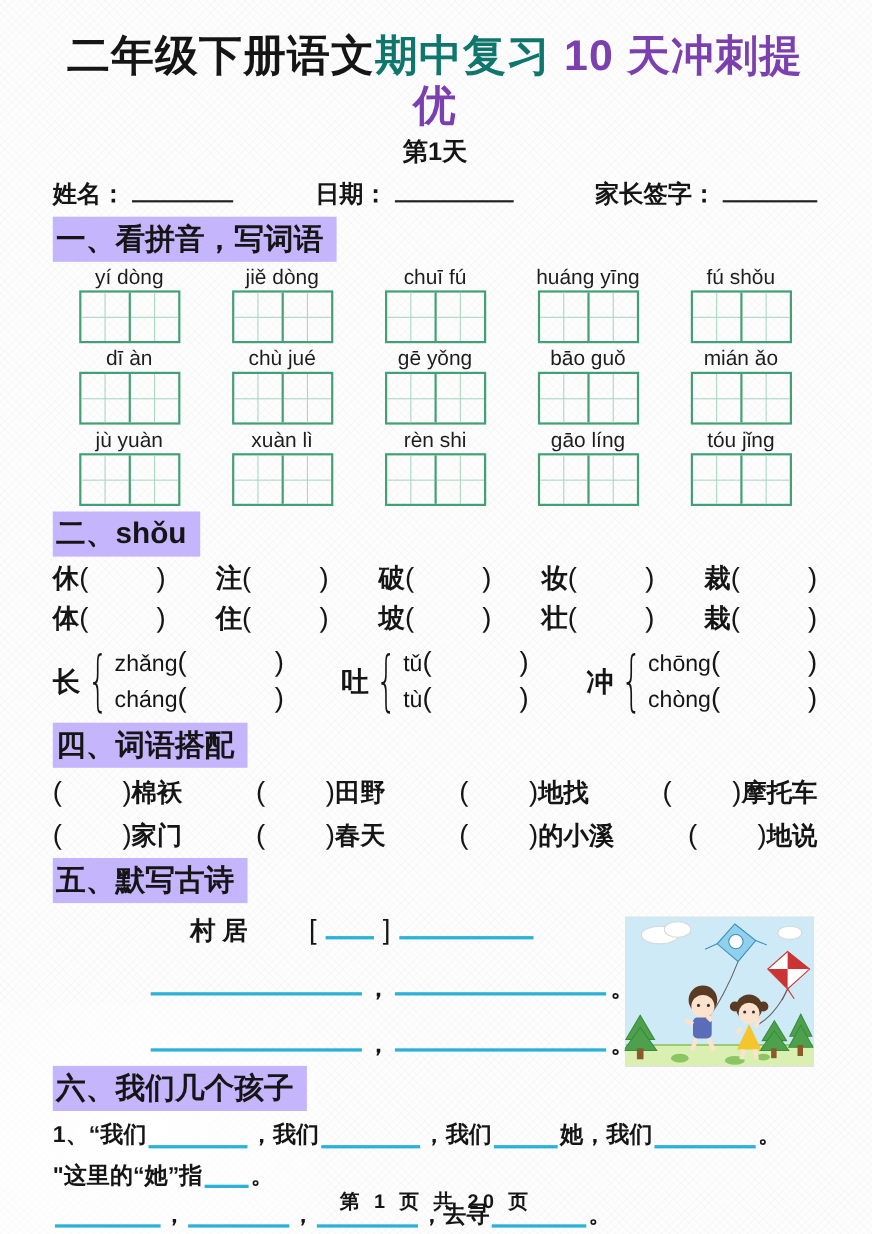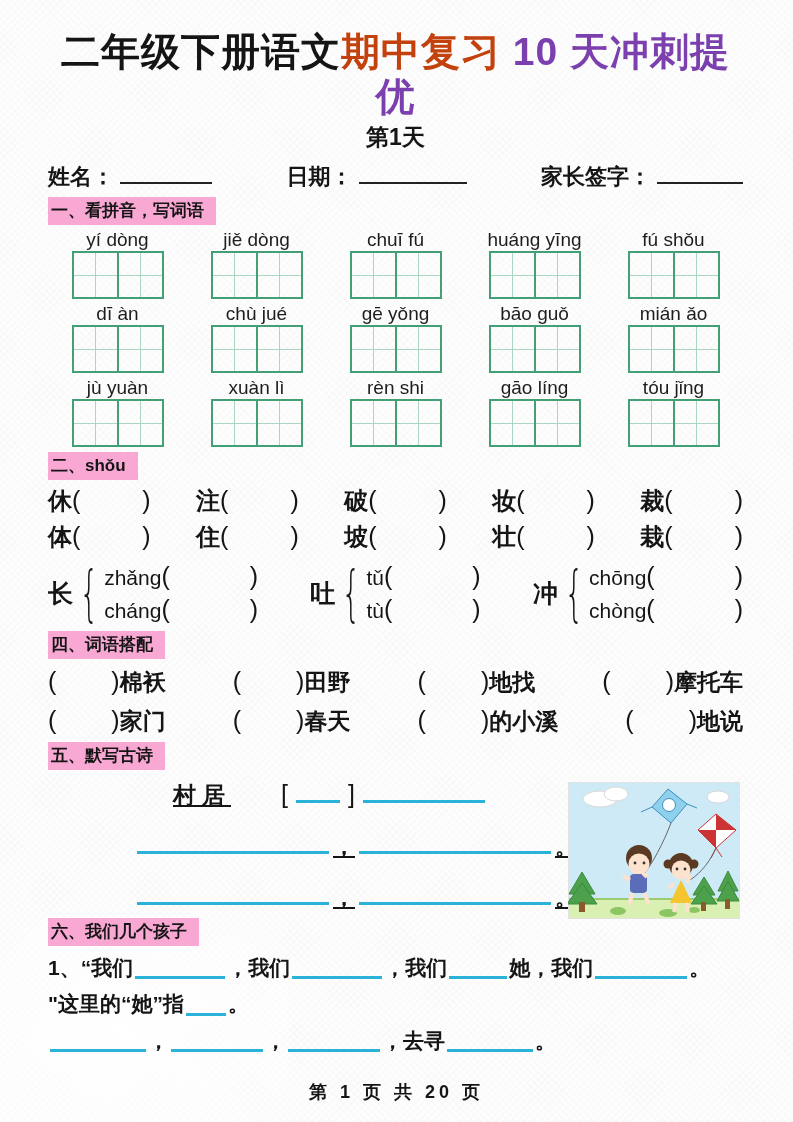--- a/index.html
+++ b/index.html
@@ -8,28 +8,28 @@
     font-family:"Liberation Sans",sans-serif;color:#151515;
     background-color:#fdfdfd;
     background-image:
       repeating-linear-gradient(45deg, rgba(0,0,0,0.016) 0 1px, transparent 1px 5px),
       repeating-linear-gradient(-45deg, rgba(0,0,0,0.016) 0 1px, transparent 1px 5px);
   }
   .glow{position:absolute;left:-50px;bottom:-30px;width:340px;height:240px;
     background:radial-gradient(ellipse,rgba(255,255,255,0.95),rgba(255,255,255,0));pointer-events:none;}
   .page{padding:0 50px 0 48px;position:relative;}
   .title{text-align:center;margin-top:30px;font-size:39px;font-weight:bold;letter-spacing:1px;line-height:1.15;}
-  .red{color:#c2410c;}
+  .red{color:#0f766e;}
   .purple{color:#7b3fae;}
   .day{text-align:center;font-size:23px;font-weight:bold;margin-top:2px;}
   .info{display:flex;justify-content:space-between;margin-top:9px;font-size:22px;font-weight:bold;align-items:flex-end;}
   .uline{display:inline-block;border-bottom:2px solid #222;height:20px;margin-left:6px;}
   .u90{width:92px}.u105{width:108px}.u85{width:86px}
   .sec-wrap{margin-top:5px;}
-  .sec-h{display:inline-block;background:#f9a8d4;font-size:17px;font-weight:bold;padding:2px 12px 3px 3px;}
+  .sec-h{display:inline-block;background:#c4b5fd;font-size:27px;font-weight:bold;padding:2px 12px 3px 3px;}
   
   .pinrow{display:flex;margin-top:3px;}
   .pincol{flex:1;display:flex;flex-direction:column;align-items:center;}
   .pinlabel{font-size:19px;height:23px;line-height:23px;color:#1d1d1d;}
   .wgrid{display:flex;width:88px;height:44px;border:2px solid #43a076;}
   .wcell{flex:1;position:relative;}
   .wcell + .wcell{border-left:2px solid #43a076;}
   .wcell::before{content:'';position:absolute;left:0;right:0;top:50%;border-top:1px solid #abd7c2;}
   .wcell::after{content:'';position:absolute;top:0;bottom:0;left:50%;border-left:1px solid #abd7c2;}
   
@@ -43,21 +43,21 @@
   .polyrow{display:flex;justify-content:space-between;margin-top:8px;align-items:center;}
   .poly{display:flex;align-items:center;}
   .polychar{font-size:25px;font-weight:bold;margin-right:1px;}
   .brace{font-size:60px;font-weight:100;transform:scaleX(0.5);line-height:0.9;margin:0 -4px;font-family:"DejaVu Sans",sans-serif;}
   .polycol{display:flex;flex-direction:column;}
   .polyline{font-size:21px;display:flex;align-items:baseline;height:33px;line-height:33px;}
   
   .s4row{display:flex;justify-content:space-between;font-size:23px;font-weight:bold;margin-top:6px;line-height:1.3;}
   .s4item{display:flex;align-items:baseline;}
   
-  .s5{position:relative;min-height:132px;text-decoration:underline;}
+  .s5{position:relative;min-height:132px;}
   .illus{position:absolute;right:3px;top:2px;width:172px;height:137px;}
   .poemline1{margin:10px 0 0 125px;font-size:23px;font-weight:bold;display:flex;align-items:baseline;}
   .poem-title{margin-right:42px;letter-spacing:6px;}
   .bracket{font-size:25px;font-weight:normal;margin:0 8px;}
   .bl{display:inline-block;border-bottom:3px solid #2bb2d8;height:13px;}
   .bl-s{width:44px}.bl-m{width:122px}.bl-l{width:192px}
   .poemline{margin:21px 0 0 85px;font-size:22px;font-weight:bold;display:flex;align-items:baseline;}
   .poemline .bl{margin:0 4px;}
   
   .fill-line{font-size:21px;font-weight:bold;margin-top:8px;display:flex;flex-wrap:wrap;align-items:baseline;line-height:1.35;}

